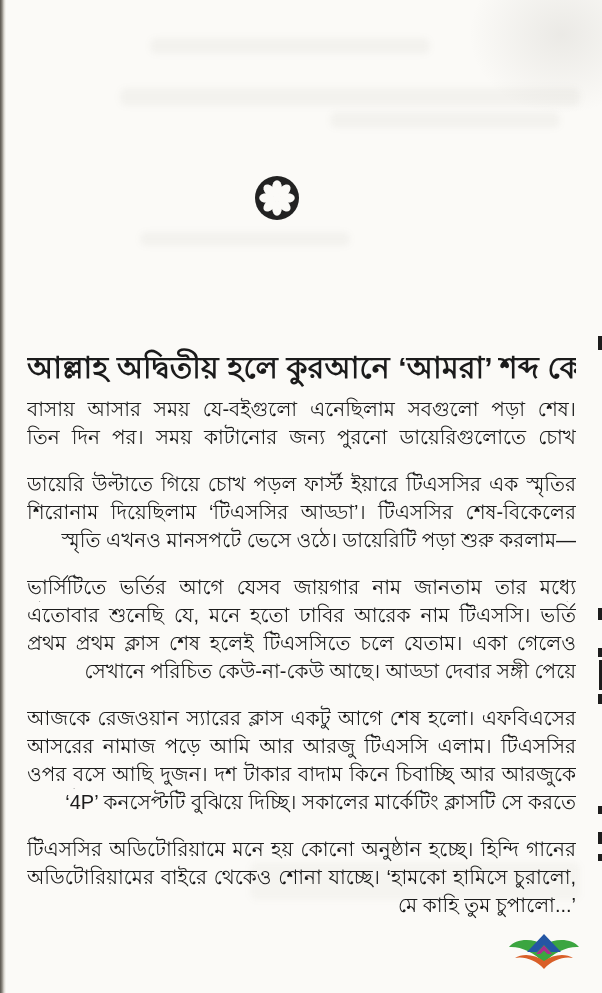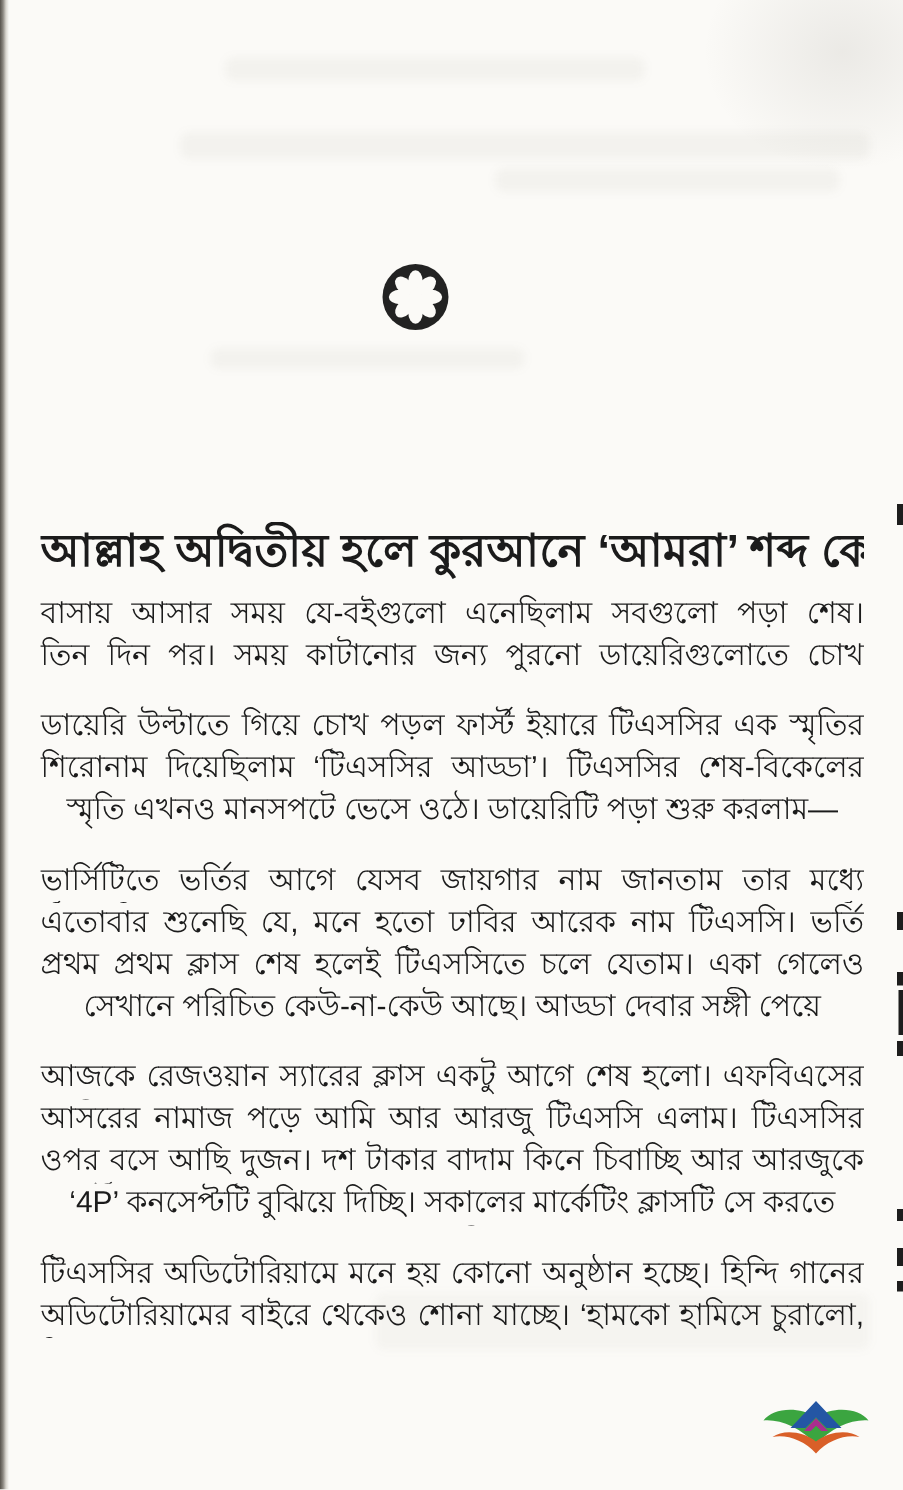--- a/index.html
+++ b/index.html
@@ -48,21 +48,21 @@
   }
 
   
   .body-text {
     position: absolute; left: 27px; top: 396px; width: 549px;
     font-size: 20px;
   }
   .para { margin: 0 0 19px 0; }
   .line {
     line-height: 27.5px;
-    text-align: center;
+    text-align: right;
     white-space: normal;
     overflow: hidden;
     max-height: 28px;
   }
   .line.just {
     text-align: justify;
     text-align-last: justify;
   }
 
   
@@ -130,20 +130,21 @@
       </div>
       <div class="para">
         <div class="line just">আজকে রেজওয়ান স্যারের ক্লাস একটু আগে শেষ হলো। এফবিএসের মসজিদে</div>
         <div class="line just">আসরের নামাজ পড়ে আমি আর আরজু টিএসসি এলাম। টিএসসির সবুজ ঘাসের</div>
         <div class="line just">ওপর বসে আছি দুজন। দশ টাকার বাদাম কিনে চিবাচ্ছি আর আরজুকে মার্কেটিং-এর</div>
         <div class="line">‘4P’ কনসেপ্টটি বুঝিয়ে দিচ্ছি। সকালের মার্কেটিং ক্লাসটি সে করতে পারেনি।</div>
       </div>
       <div class="para">
         <div class="line just">টিএসসির অডিটোরিয়ামে মনে হয় কোনো অনুষ্ঠান হচ্ছে। হিন্দি গানের শব্দ</div>
         <div class="line just">অডিটোরিয়ামের বাইরে থেকেও শোনা যাচ্ছে। ‘হামকো হামিসে চুরালো, দিল</div>
+        <div class="line">মে কাহি তুম চুপালো...’</div>
       </div>
     </div>
 
   <div class="logo">
     <svg viewBox="0 0 74 38" width="74" height="38" aria-hidden="true">
       <path d="M36,30 C26,19 12,13 1,14 C7,6 24,4 36,12 C48,4 65,6 71,14 C60,13 46,19 36,30 Z" fill="#3ba540"></path>
       <path d="M36,36 C28,27 16,23 7,25 C14,20 27,21 36,28 C45,21 58,20 65,25 C56,23 44,27 36,36 Z" fill="#d95f28"></path>
       <path d="M36,1 L53,19 L43,19 L36,12 L29,19 L19,19 Z" fill="#2456a4"></path>
       <path d="M36,12.5 L44,21 L39.5,21 L36,17.5 L32.5,21 L28,21 Z" fill="#aa2d8e"></path>
     </svg>

